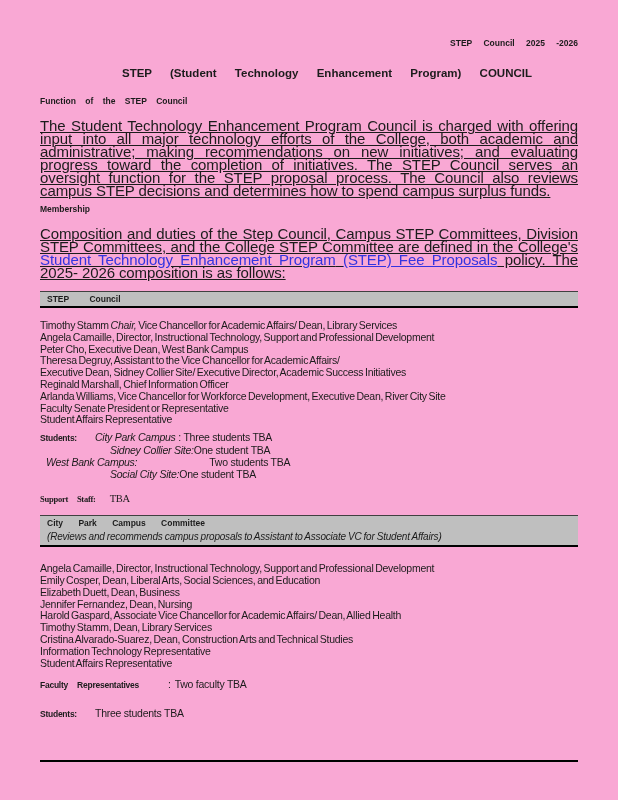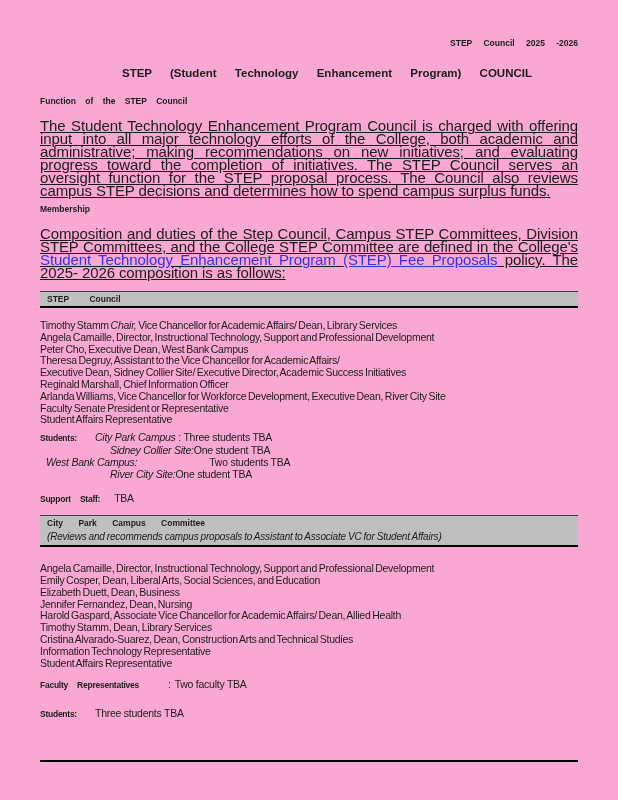--- a/index.html
+++ b/index.html
@@ -31,21 +31,21 @@
   .member-list.second { margin-top:16px; }
   .member-line { white-space:nowrap; }
   .students-block { margin-top:6px; font-size:10.5px; line-height:11.8px; letter-spacing:-0.25px; }
   .st-row  { white-space:nowrap; }
   .st-row2 { padding-left:6px; }
   .st-row3 { padding-left:70px; }
   .sb { font-size:8.5px; font-weight:bold; word-spacing:7px; font-style:normal; }
   .lbl-students { display:inline-block; width:55px; }
   .gap2 { margin-left:72px; }
   .kv { font-size:10.5px; line-height:11.8px; letter-spacing:-0.25px; }
-  .kv-support { margin-top:13px; }
+  .kv-support { margin-top:13px;font-family:Liberation Serif, serif; }
   .kv-fac { margin-top:10px; }
   .kv-st2 { margin-top:16px; }
   .lbl-support { margin-right:14px; }
   .lbl-fac { display:inline-block; width:128px; }
   .lbl-st2 { display:inline-block; width:55px; }
   .fac-sep { margin-right:4px; }
   .bottom-rule { position:absolute; left:40px; right:40px; top:760px; height:2px; background:#000000; }
   i { font-style:italic; }
 </style>
 </head>
@@ -87,21 +87,21 @@
 
       <div class="member-line"><span>Faculty Senate President or Representative</span><i></i><span></span></div>
 
       <div class="member-line"><span>Student Affairs Representative</span><i></i><span></span></div>
     </div>
 
   <div class="students-block">
     <div class="st-row"><span class="sb lbl-students">Students:</span><i>City Park Campus</i><span> : </span><span>Three students TBA</span></div>
     <div class="st-row st-row3"><i>Sidney Collier Site:</i><span>One student TBA</span></div>
     <div class="st-row st-row2"><i>West Bank Campus:</i><span class="gap2">Two students TBA</span></div>
-    <div class="st-row st-row3"><i>River City Site:</i><span>One student TBA</span></div>
+    <div class="st-row st-row3"><i>Social City Site:</i><span>One student TBA</span></div>
   </div>
 
   <div class="kv kv-support"><span class="sb lbl-support">Support Staff:</span><span>TBA</span></div>
 
   <div class="bar bar2">
     <div class="bar-title">City Park Campus Committee</div>
     <div class="bar-sub">(Reviews and recommends campus proposals to Assistant to Associate VC for Student Affairs)</div>
   </div>
 
   <div class="member-list second">

